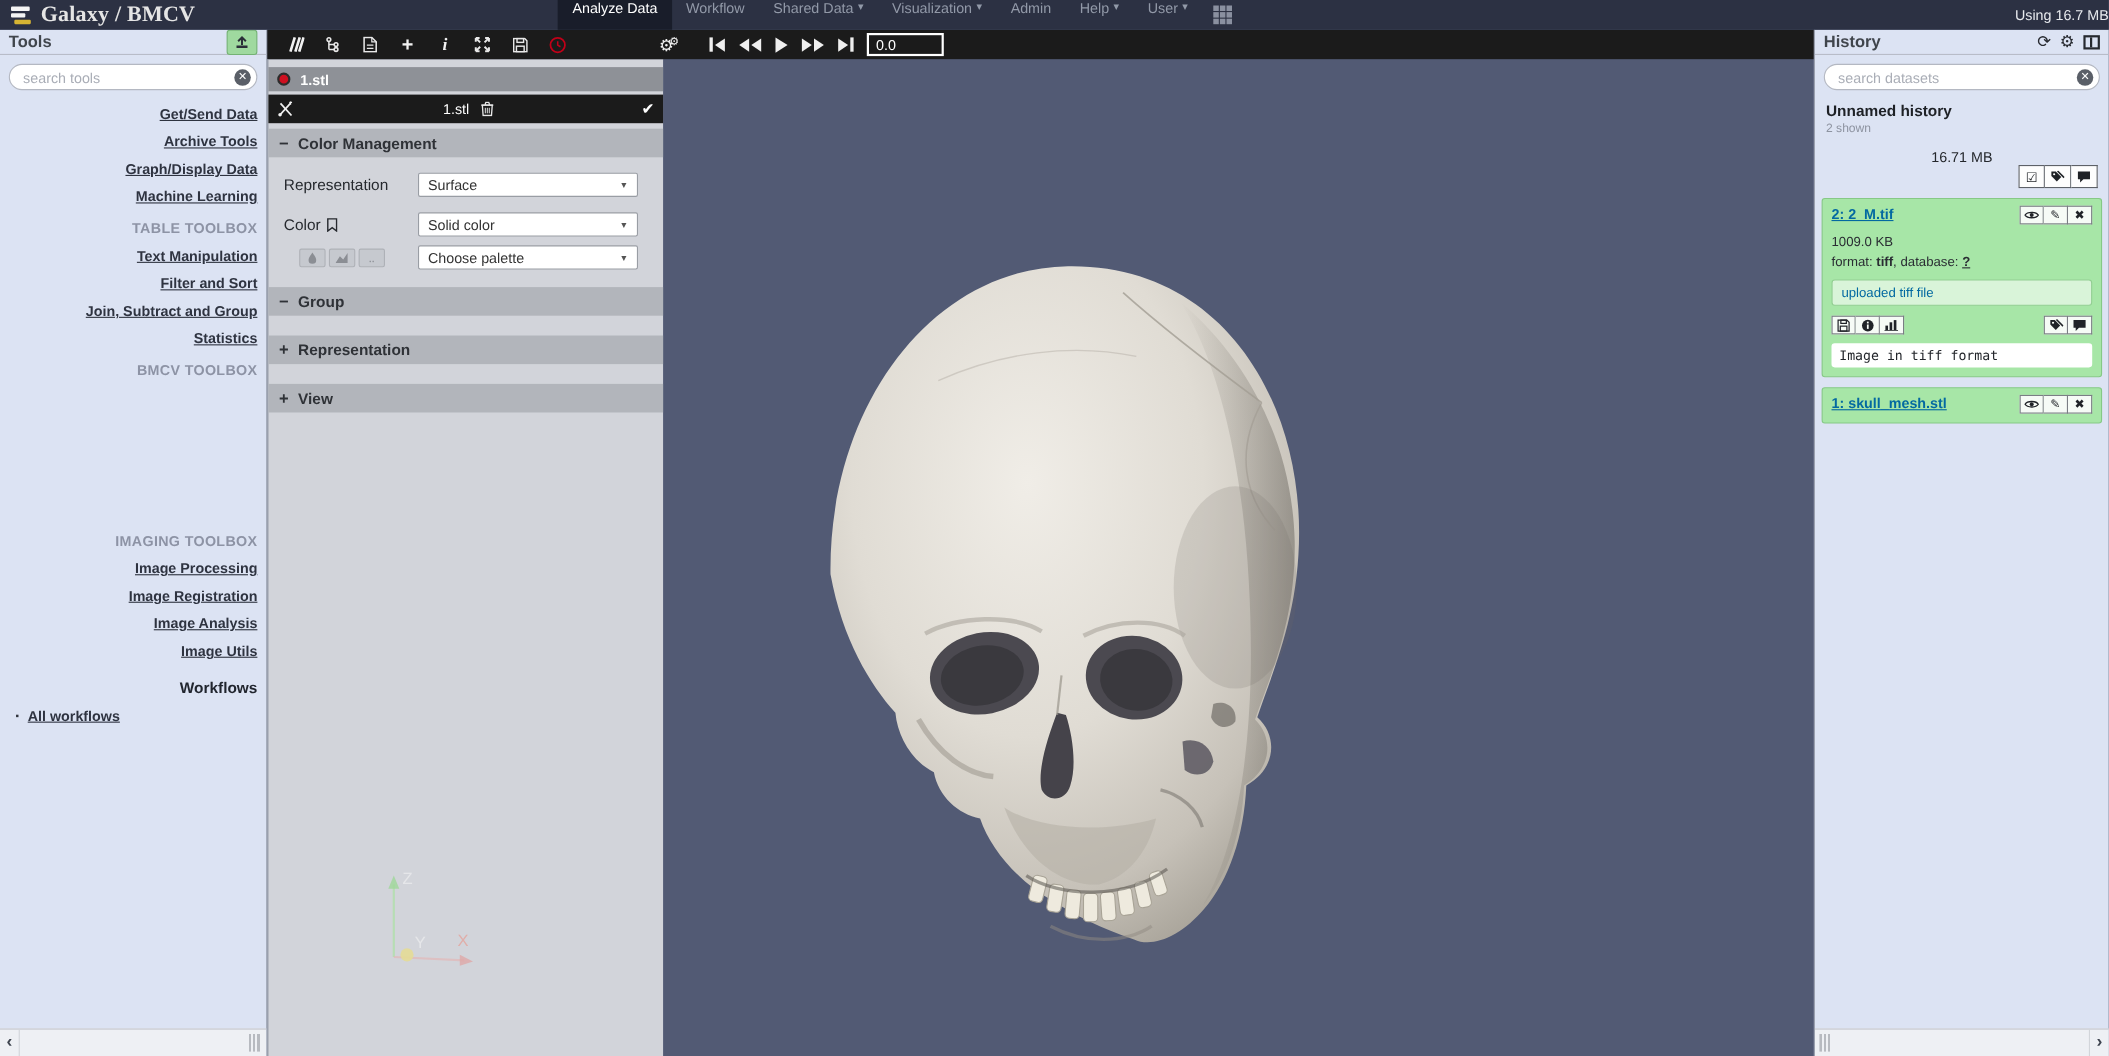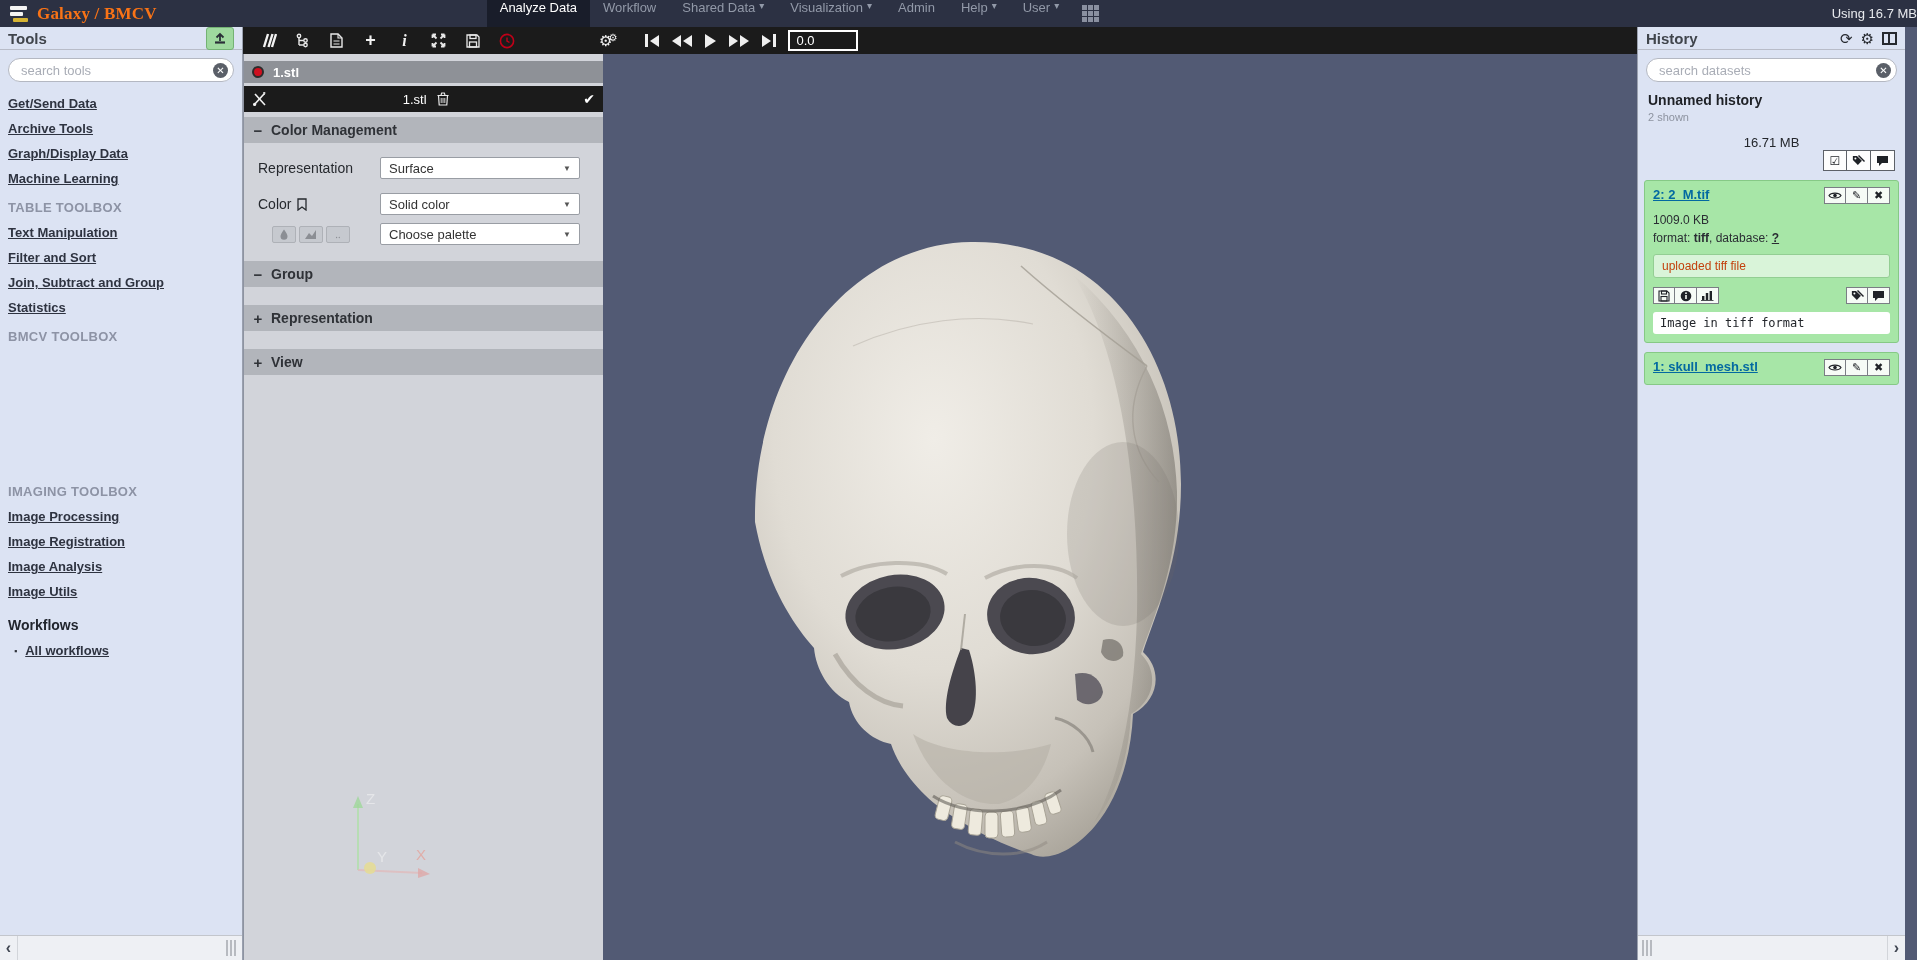--- a/index.html
+++ b/index.html
@@ -8,21 +8,21 @@
 
   
   #navbar { position:absolute; left:0; top:0; width:1917px; height:27px;
     background:#2c3143; display:flex; align-items:center; z-index:50; }
   .brand-wrap { display:flex; align-items:center; gap:7px; padding-left:8px; }
   .galaxy-logo { width:22px; height:18px; position:relative; display:inline-block; }
   .galaxy-logo .bar { position:absolute; left:2px; height:4px; border-radius:1px; background:#f4f4f4; }
   .galaxy-logo .b1 { top:1px; width:17px; }
   .galaxy-logo .b2 { top:7px; width:13px; }
   .galaxy-logo .b3 { top:13px; width:15px; left:5px; background:#d6b433; }
-  .brand-text { color:#f97316; font-family:"Liberation Serif", serif; font-weight:bold; font-size:17px; letter-spacing:.2px;text-align:right; }
+  .brand-text { color:#e5e5e5; font-family:"Liberation Serif", serif; font-weight:bold; font-size:20px; letter-spacing:.2px;text-align:right; }
   #nav-menu { display:flex; align-items:center; height:100%; margin-left:330px; }
   .menu-item { display:flex; gap:4px; height:100%; padding:0 13px;
     color:#9299a8; font-size:13px; cursor:pointer; white-space:nowrap; }
   .menu-item.active { background:#191d2a; color:#ffffff; }
   .menu-caret { font-size:10px; color:inherit; }
   .grid-icon { display:grid; grid-template-columns:repeat(3,5px); grid-template-rows:repeat(3,5px);
     gap:1px; margin-left:10px; }
   .grid-icon i { background:#8a90a0; }
   #nav-usage { margin-left:auto; color:#e8eaee; font-size:13px; }
 
@@ -34,21 +34,21 @@
   .panel-head .ptitle { font-size:15px; font-weight:bold; color:#40454c; }
   .upload-btn { width:28px; height:23px; background:#9fd99f; border:1px solid #74b274;
     border-radius:3px; display:flex; align-items:center; justify-content:center; cursor:pointer; }
   .search-row { padding:8px 8px 4px 8px; position:relative; }
   .search-pill { width:100%; height:24px; border:1px solid #b4b8c2; border-radius:12px;
     background:#ffffff; font-size:13px; color:#333; padding:0 26px 0 12px; outline:none;
     font-family:"Liberation Sans", sans-serif; }
   .search-pill::placeholder { color:#a9adb6; }
   .search-clear { position:absolute; right:14px; top:13px; width:15px; height:15px; border-radius:50%;
     background:#5a5f68; color:#fff; font-size:10px; line-height:15px; text-align:center; cursor:pointer; }
-  .tool-links { padding:10px 8px 0 8px; }
+  .tool-links { padding:10px 8px 0 8px;text-align:right; }
   .tool-link { display:block; font-size:13px; font-weight:bold; color:#2e3340;
     text-decoration:underline; margin-bottom:10px; cursor:pointer; }
   .tool-section { font-size:13px; font-weight:bold; color:#8d93a5; margin:14px 0 10px 0; letter-spacing:.3px; }
   .wf-title { font-size:14px; font-weight:bold; color:#21252e; margin:18px 0 10px 0; }
   .wf-item { display:flex; align-items:center; gap:8px; padding-left:6px; }
   .wf-bullet { font-size:9px; color:#30343c; }
   .sp-bmcv { height:116px; }
 
   
   .hstrip { position:absolute; left:0; right:0; bottom:0; height:25px; background:#eef0f4;
@@ -102,21 +102,21 @@
   .mini-btns { display:flex; gap:3px; width:122px; padding-left:14px; }
   .mini-btn { width:24px; height:17px; background:#c6c9cf; border:1px solid #aeb1b7; border-radius:2px;
     display:flex; align-items:center; justify-content:center; color:#8b8e94; font-size:10px; cursor:pointer; }
   #axes-widget { position:absolute; left:100px; bottom:78px; width:95px; height:92px; }
 
   
   #viewport { position:absolute; left:360px; top:27px; right:0; bottom:0; background:#525a74; cursor:grab; }
   #skull-svg { position:absolute; inset:0; }
 
   
-  #history { position:absolute; right:12px; top:27px; width:268px; bottom:0;
+  #history { position:absolute; right:0; top:27px; width:268px; bottom:0;
     background:#dce3f3; border-left:1px solid #9aa0ae; }
   .hist-icons { display:flex; align-items:center; gap:8px; }
   .hist-ic { font-size:15px; color:#26292f; cursor:pointer; line-height:1; }
   .cols-icon { width:15px; height:13px; border:2px solid #26292f; position:relative; display:inline-block; cursor:pointer; }
   .cols-icon::after { content:""; position:absolute; left:4px; top:0; bottom:0; width:2px; background:#26292f; }
   .hist-meta { padding:6px 10px 0 10px; }
   .hist-name { font-size:14px; font-weight:bold; color:#1e2126; cursor:pointer; }
   .hist-shown { font-size:11px; color:#8d93a0; margin-top:3px; }
   .hist-size-row { display:flex; align-items:center; margin-top:12px;flex-direction:column; }
   .hist-size { font-size:13px; color:#24272c; }
@@ -131,21 +131,21 @@
   .card-title { font-size:13px; font-weight:bold; color:#0369a1; text-decoration:underline; cursor:pointer; }
   .card-btns { margin-left:auto; display:flex; }
   .cbtn { width:22px; height:17px; background:#f6fbf6; border:1px solid #7a7e84; display:flex;
     align-items:center; justify-content:center; cursor:pointer; font-size:11px; color:#202328; }
   .cbtn + .cbtn { border-left:none; }
   .card-size { font-size:12px; color:#2a2d33; margin-top:9px; }
   .card-format { font-size:12px; color:#2a2d33; margin-top:4px; }
   .card-format b { font-weight:bold; }
   .db-link { font-weight:bold; text-decoration:underline; cursor:pointer; }
   .annot-box { margin-top:9px; height:24px; background:#d9f4d9; border:1px solid #93ce93; border-radius:3px;
-    display:flex; align-items:center; padding:0 8px; font-size:12px; color:#c2410c; cursor:text; }
+    display:flex; align-items:center; padding:0 8px; font-size:12px; color:#0369a1; cursor:text; }
   .card-toolrow { display:flex; margin-top:9px; align-items:center; }
   .tb-left { display:flex; } .tb-right { margin-left:auto; display:flex; }
   .info-box { margin-top:8px; background:#ffffff; border-radius:3px; padding:4px 7px;
     font-family:"DejaVu Sans Mono","Liberation Mono",monospace; font-size:12px; color:#23262b; }
   svg.ic { display:block; }
 </style>
 </head>
 <body>
 
 <div id="navbar">

